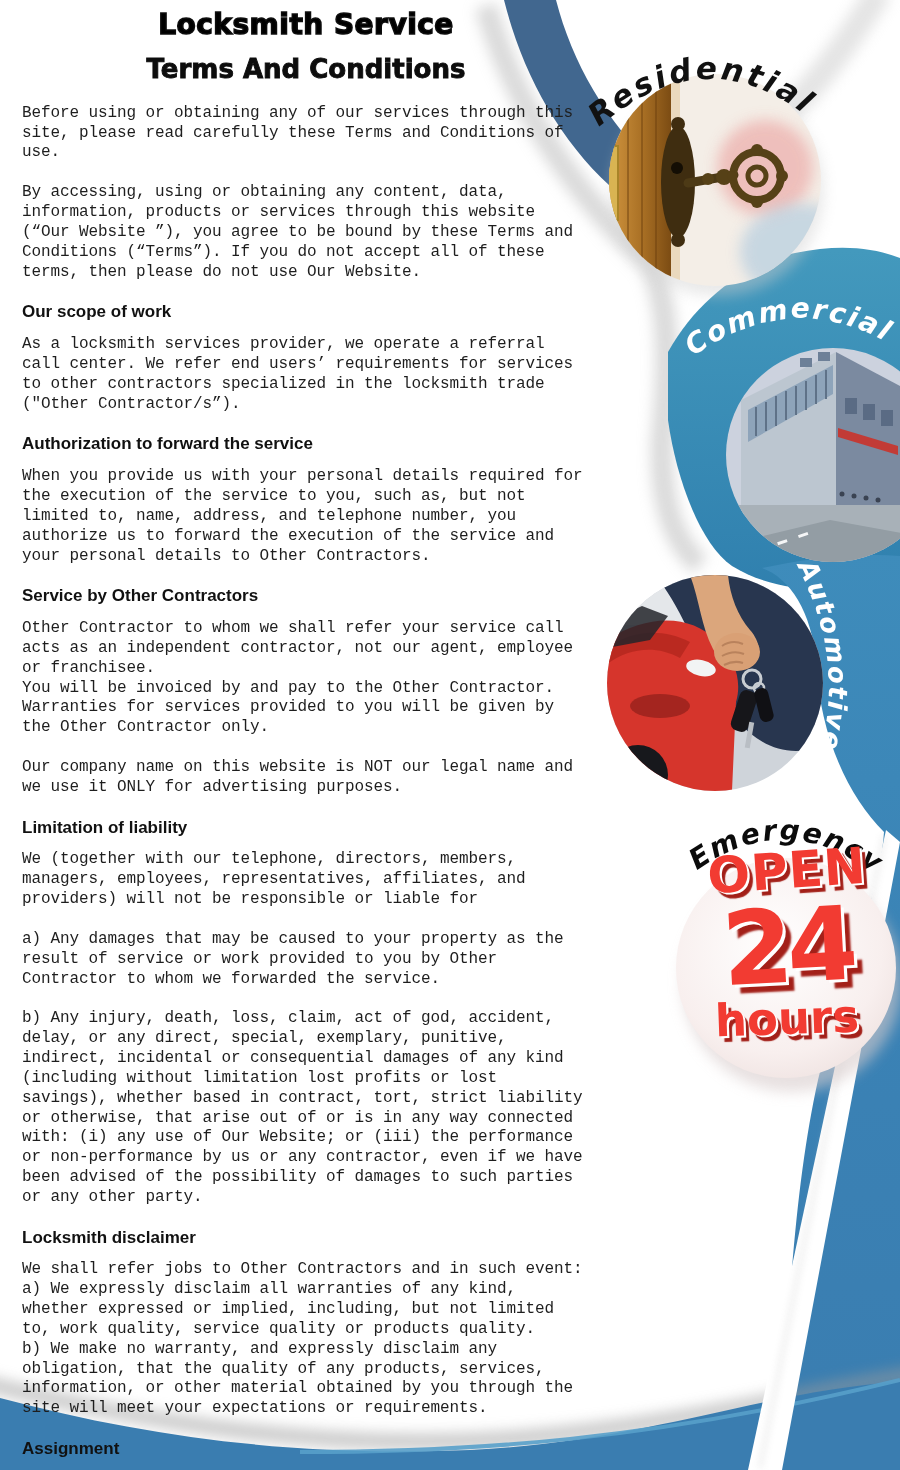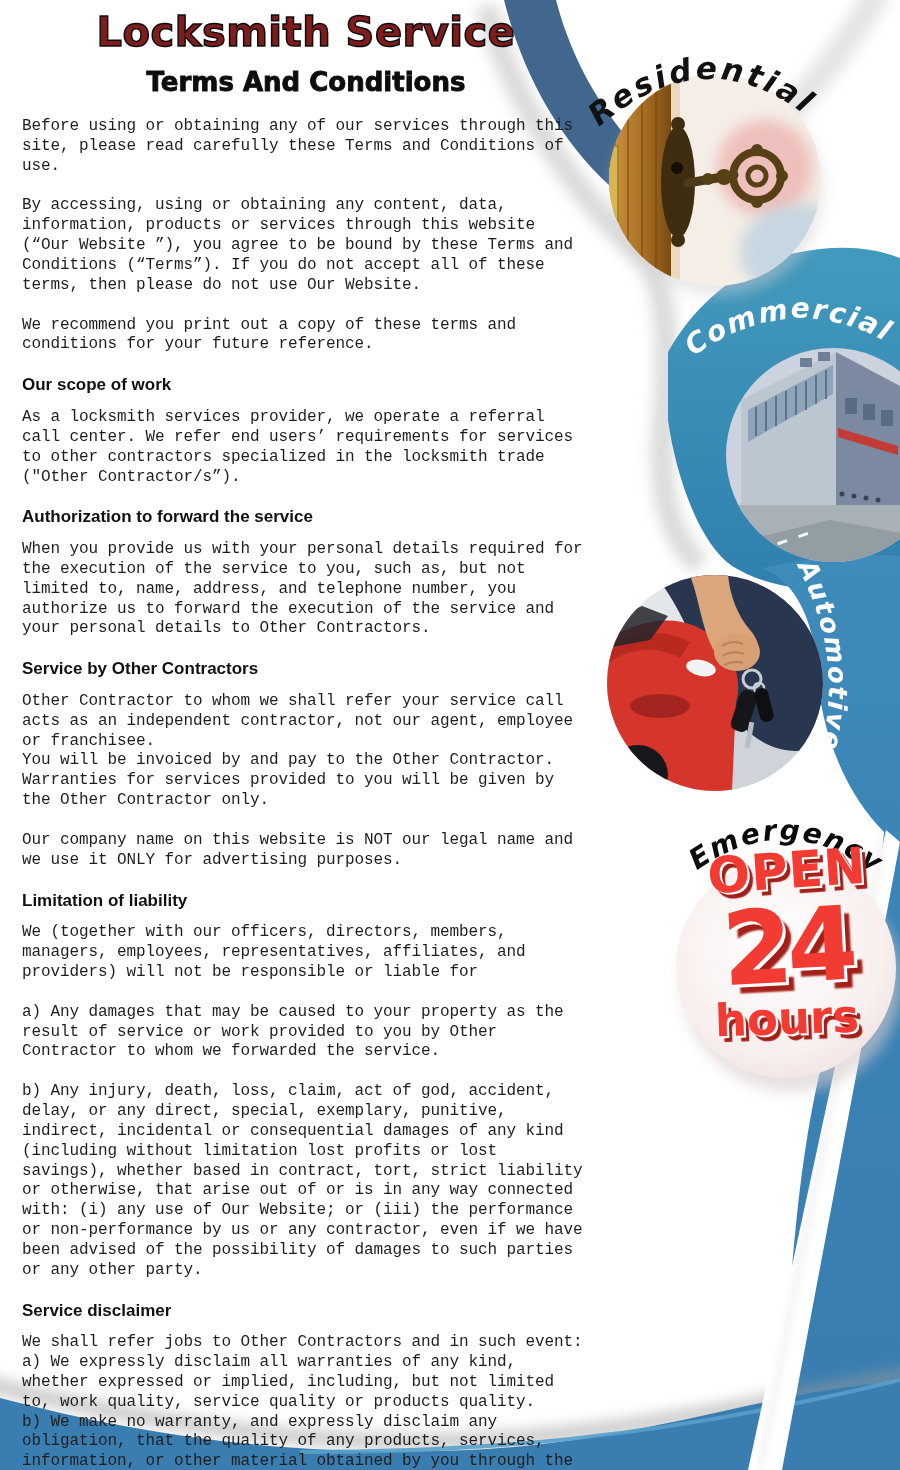--- a/index.html
+++ b/index.html
@@ -11,21 +11,21 @@
   .bg { position:absolute; left:0; top:0; width:900px; height:1470px; }
 
   
   .content {
     position:absolute; left:22px; top:0; width:568px; z-index:2;
     color:#1e1e1e;
   }
   .title {
     margin:10px 0 0 0; text-align:center;
     font-family:"DejaVu Sans", sans-serif; font-weight:bold;
-    font-size:40px; line-height:1.1; color:#7f1d1d;
+    font-size:28px; line-height:1.1; color:#000000;
     -webkit-text-stroke:1.5px #0d0d0d; letter-spacing:0.5px;
   }
   .subtitle {
     margin:13px 0 0 0; text-align:center;
     font-family:"DejaVu Sans", sans-serif; font-weight:bold;
     font-size:26px; color:#0d0d0d; -webkit-text-stroke:0.9px #0d0d0d;
   }
   .body-p {
     margin:20px 0 0 0; font-size:16px; line-height:1.24;
     white-space:pre-line; letter-spacing:-0.1px;font-family:Liberation Mono, monospace;
@@ -225,41 +225,40 @@
     <div class="o24-num">24</div>
     <div class="o24-hours">hours</div>
   </div>
 
   <div class="content">
     <h1 class="title">Locksmith Service</h1>
     <h2 class="subtitle">Terms And Conditions</h2>
 
     <p class="body-p">Before using or obtaining any of our services through this site, please read carefully these Terms and Conditions of use.</p>
     <p class="body-p">By accessing, using or obtaining any content, data, information, products or services through this website (“Our Website ”), you agree to be bound by these Terms and Conditions (“Terms”). If you do not accept all of these terms, then please do not use Our Website.</p>
-    <p class="body-p">We recommend you print out a copy of these terms and conditions for your future reference.</p>
 
     <h3 class="hdg">Our scope of work</h3>
     <p class="body-p after-h">As a locksmith services provider, we operate a referral call center. We refer end users’ requirements for services to other contractors specialized in the locksmith trade ("Other Contractor/s”).</p>
 
     <h3 class="hdg">Authorization to forward the service</h3>
     <p class="body-p after-h">When you provide us with your personal details required for the execution of the service to you, such as, but not limited to, name, address, and telephone number, you authorize us to forward the execution of the service and your personal details to Other Contractors.</p>
 
     <h3 class="hdg">Service by Other Contractors</h3>
     <p class="body-p after-h">Other Contractor to whom we shall refer your service call acts as an independent contractor, not our agent, employee or franchisee.
 You will be invoiced by and pay to the Other Contractor.
 Warranties for services provided to you will be given by the Other Contractor only.</p>
 
     <p class="body-p">Our company name on this website is NOT our legal name and we use it ONLY for advertising purposes.</p>
 
     <h3 class="hdg">Limitation of liability</h3>
-    <p class="body-p after-h">We (together with our officers, directors, members, managers, employees, representatives, affiliates, and providers) will not be responsible or liable for</p>
+    <p class="body-p after-h">We (together with our telephone, directors, members, managers, employees, representatives, affiliates, and providers) will not be responsible or liable for</p>
     <p class="body-p">a) Any damages that may be caused to your property as the result of service or work provided to you by Other Contractor to whom we forwarded the service.</p>
     <p class="body-p">b) Any injury, death, loss, claim, act of god, accident, delay, or any direct, special, exemplary, punitive, indirect, incidental or consequential damages of any kind (including without limitation lost profits or lost savings), whether based in contract, tort, strict liability or otherwise, that arise out of or is in any way connected with: (i) any use of Our Website; or (iii) the performance or non-performance by us or any contractor, even if we have been advised of the possibility of damages to such parties or any other party.</p>
 
-    <h3 class="hdg">Service disclaimer</h3>
+    <h3 class="hdg">Locksmith disclaimer</h3>
     <p class="body-p after-h">We shall refer jobs to Other Contractors and in such event:
 a) We expressly disclaim all warranties of any kind, whether expressed or implied, including, but not limited to, work quality, service quality or products quality.
 b) We make no warranty, and expressly disclaim any obligation, that the quality of any products, services, information, or other material obtained by you through the site will meet your expectations or requirements.</p>
 
     <h3 class="hdg">Assignment</h3>
   </div>
 
 </div>
 
 </body></html>

